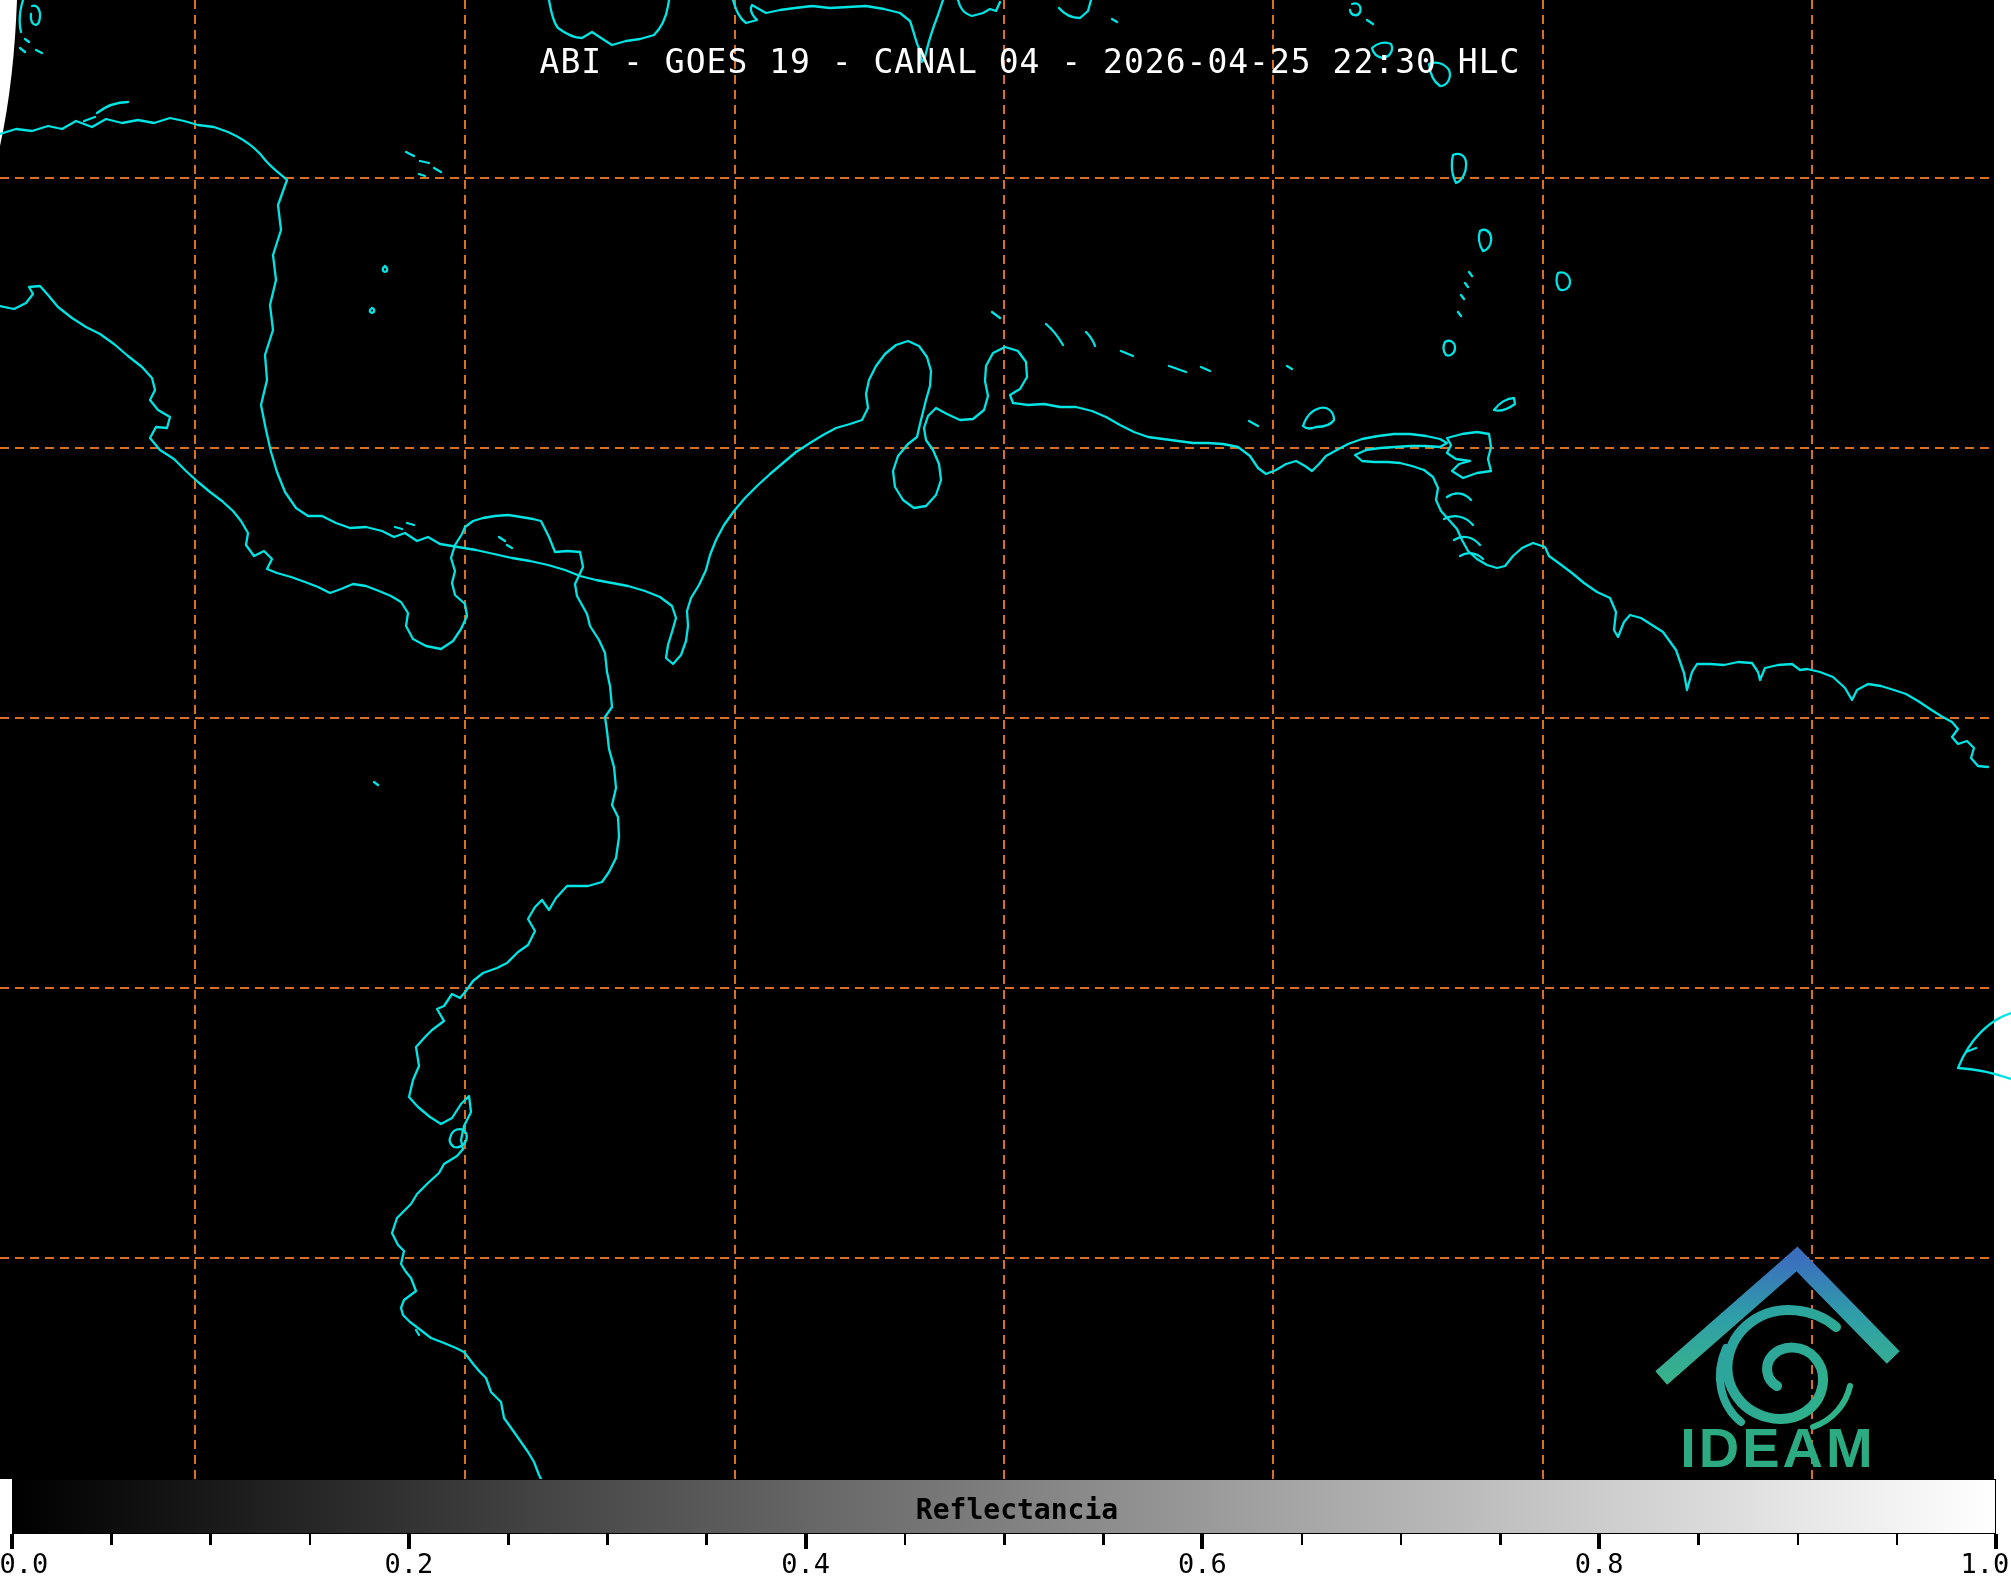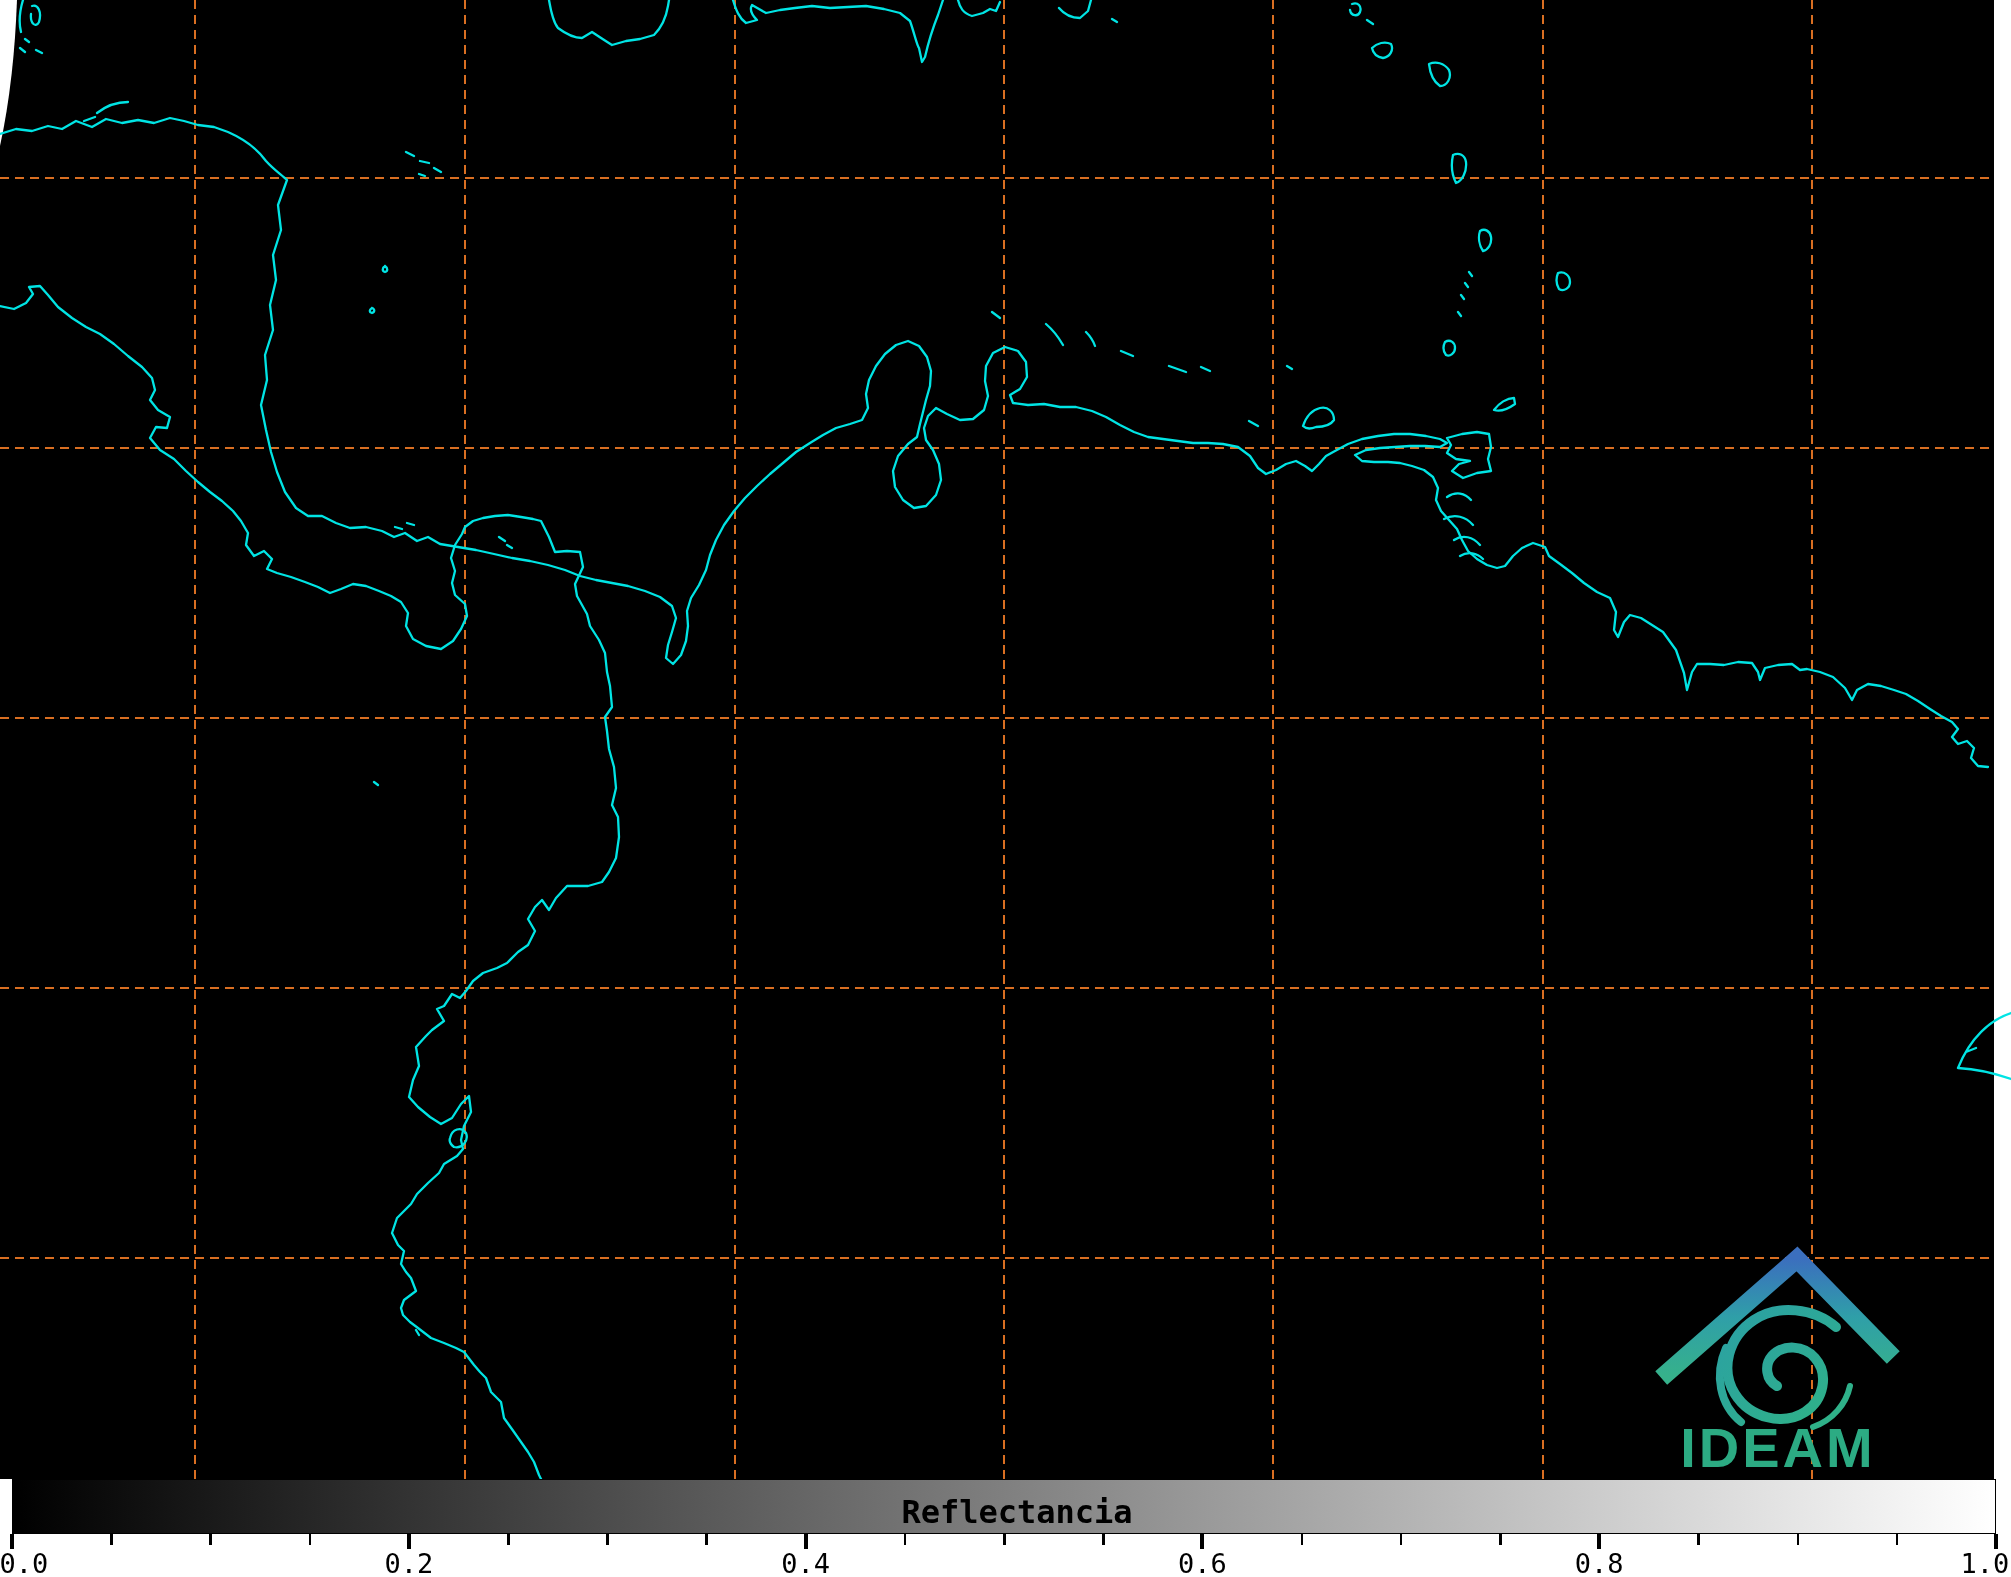--- a/index.html
+++ b/index.html
@@ -22,21 +22,21 @@
   .cbar-strip{
     position:absolute;left:0;top:1479px;width:2011px;height:98px;background:#ffffff;
   }
   .cbar-gradient{
     position:absolute;left:12px;top:0;width:1984px;height:55px;
     background:linear-gradient(to right,#000000,#ffffff);
     border:1.5px solid #000;box-sizing:border-box;
   }
   .cbar-label{
     position:absolute;left:1004px;top:13px;transform:translateX(-50%);
-    font-weight:bold;font-size:32px;color:#000;white-space:nowrap;
+    font-weight:bold;font-size:28px;color:#000;white-space:nowrap;
     font-family:"DejaVu Sans Mono","Liberation Mono",monospace;
   }
   .cbar-tick{position:absolute;top:55px;background:#000;}
   .cbar-tick.major{width:4px;height:15px;margin-left:-2px;}
   .cbar-tick.minor{width:2.5px;height:11px;margin-left:-1px;}
   .cbar-ticklabel{
     position:absolute;top:69px;transform:translateX(-50%);
     font-size:27px;color:#000;white-space:nowrap;
     font-family:"DejaVu Sans Mono","Liberation Mono",monospace;
   }
@@ -187,20 +187,21 @@
         <path d="
           M 1836,1327 C 1814,1308 1778,1304 1754,1320 C 1728,1337 1720,1370 1735,1394
           C 1750,1418 1783,1426 1805,1412 C 1824,1400 1829,1374 1815,1358
           C 1804,1345 1783,1344 1772,1356 C 1764,1365 1766,1380 1777,1386" stroke="url(#swirlGrad)" stroke-width="10" fill="none" stroke-linecap="round"></path>
         <path d="M 1726,1348 C 1714,1375 1720,1405 1741,1422" stroke="url(#swirlGrad)" stroke-width="8" fill="none" stroke-linecap="round"></path>
         <path d="M 1813,1427 C 1833,1420 1846,1404 1850,1386" stroke="url(#swirlGrad)" stroke-width="6" fill="none" stroke-linecap="round"></path>
         <text x="1778" y="1467" text-anchor="middle" fill="#2cab83" font-family="Liberation Sans, DejaVu Sans, sans-serif" font-size="56" font-weight="bold" letter-spacing="3">IDEAM</text>
       </g>
     </svg>
 
+    <div class="map-title">ABI - GOES 19 - CANAL 04 - 2026-04-25 22:30 HLC</div>
   </div>
 
   <div class="cbar-strip">
     <div class="cbar-gradient">
       <div class="cbar-label">Reflectancia</div>
     </div>
     <div id="cbar-ticks">
         <div class="cbar-tick major" style="left: 12px;"></div>
         <div class="cbar-ticklabel" style="left: 24px;">0.0</div>
         <div class="cbar-tick minor" style="left: 111.2px;"></div>

